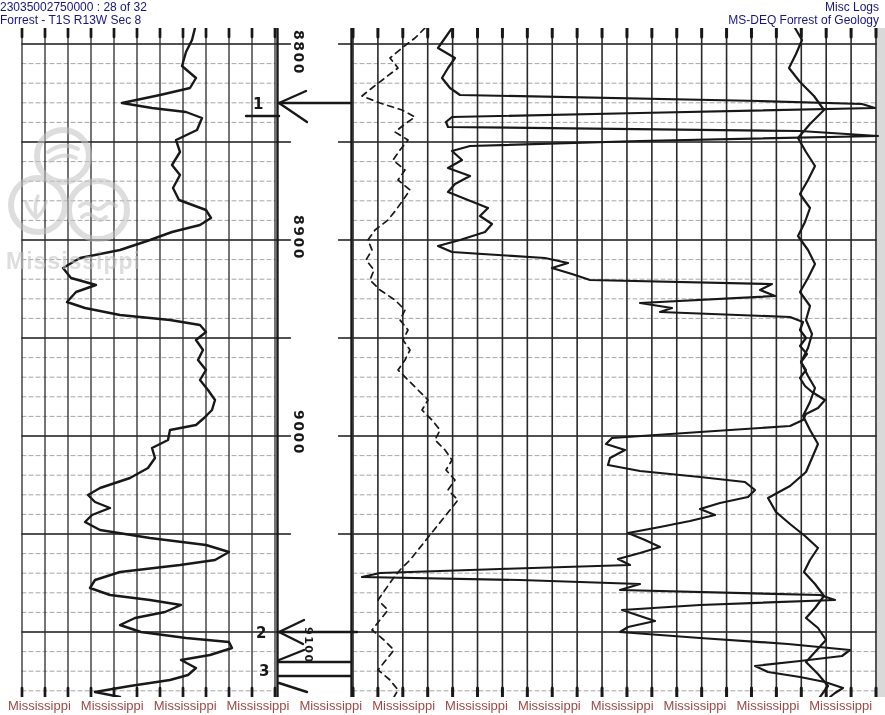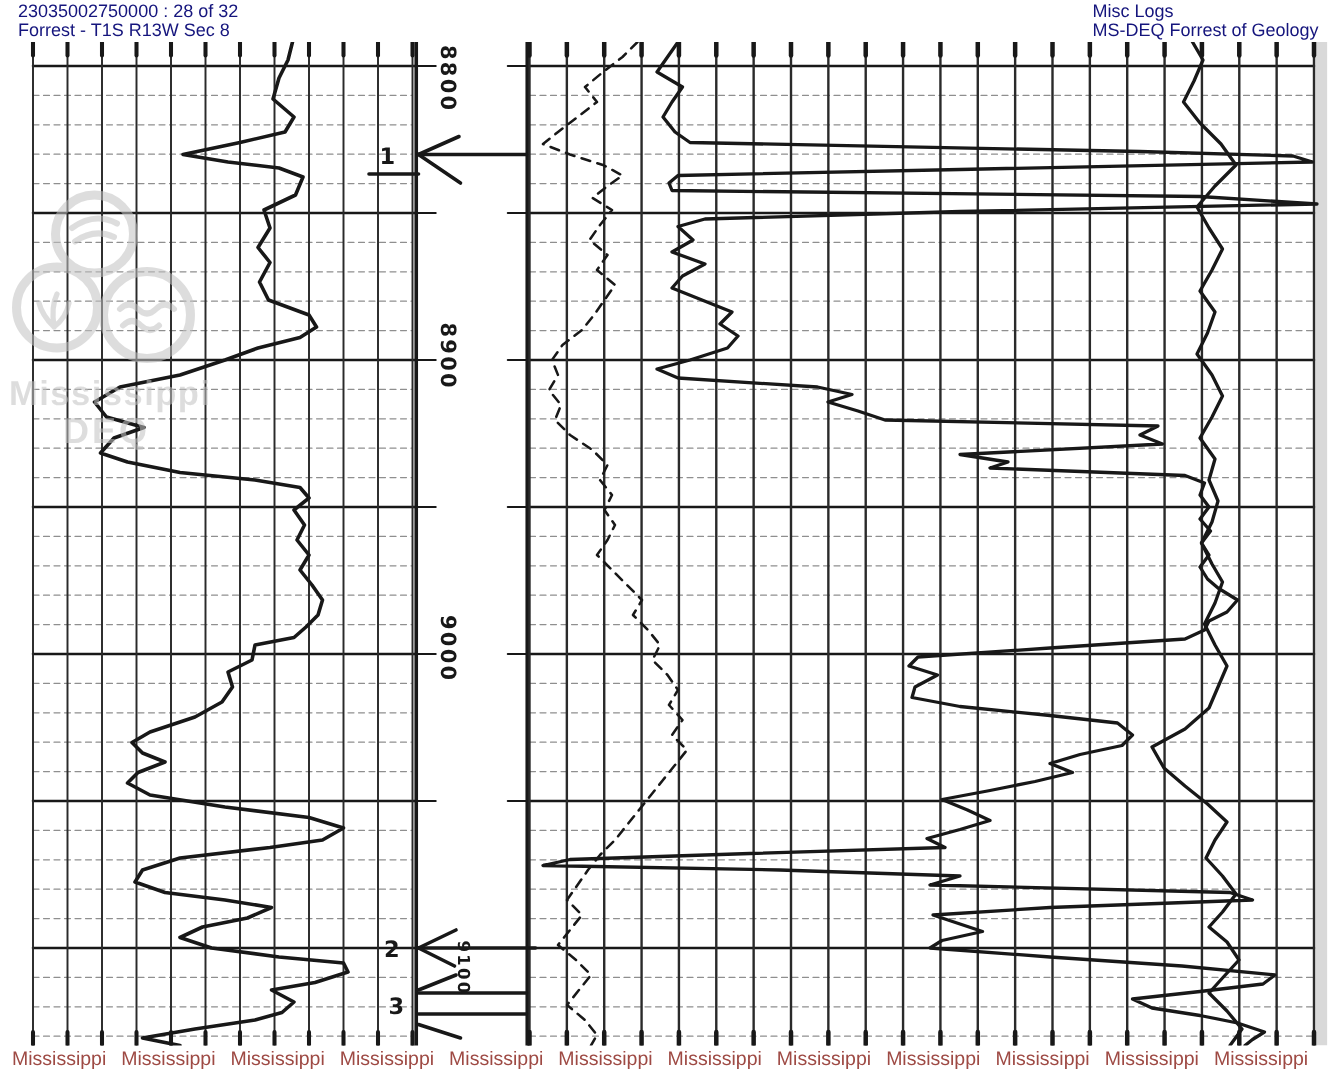--- a/index.html
+++ b/index.html
@@ -1,19 +1,19 @@
 <!DOCTYPE html>
 <html><head>
 <meta charset="utf-8">
 <style>
   html,body{margin:0;padding:0;}
   body{width:885px;height:715px;overflow:hidden;background:#fff;
        font-family:"Liberation Sans", sans-serif;position:relative;}
-  .hdr-left{position:absolute;left:12px;top:1px;font-size:12px;line-height:13px;z-index:5;}
-  .hdr-right{position:absolute;right:6px;top:1px;font-size:12px;line-height:13px;z-index:5;}
+  .hdr-left{position:absolute;left:0;top:1px;font-size:12px;line-height:13px;z-index:5;}
+  .hdr-right{position:absolute;right:6px;top:1px;font-size:12px;line-height:13px;text-align:right;z-index:5;}
   .logwrap{position:absolute;left:0;top:28px;width:885px;height:669px;background:#fff;}
   .logwrap svg.main{position:absolute;left:0;top:0;}
   .wm{position:absolute;left:6px;top:98px;width:160px;opacity:.55;pointer-events:none;z-index:4;}
   .wm1{font-size:23px;font-weight:bold;letter-spacing:1px;margin-top:-4px;}
   .wm2{font-size:24px;font-weight:bold;letter-spacing:2px;margin-left:36px;margin-top:-2px;}
   .footer{position:absolute;left:8px;top:697px;width:877px;height:18px;
           display:flex;gap:10px;white-space:nowrap;overflow:hidden;
           font-size:13px;line-height:18px;z-index:5;}
 </style>
 </head>
@@ -247,21 +247,20 @@
         <circle class="wmc" cx="32" cy="79" r="27" stroke-width="6" stroke="#c3c3c3"></circle>
         <circle class="wmc" cx="92" cy="84" r="29" stroke-width="6" stroke="#c3c3c3"></circle>
         <path class="wmc" d="M42,26 q15,-11 30,-3" stroke-width="4" stroke="#c3c3c3"></path>
         <path class="wmc" d="M44,35 q13,-9 26,-3" stroke-width="4" stroke="#c3c3c3"></path>
         <path class="wmc" d="M30,92 q-2,-14 2,-22 M30,92 q-8,-8 -10,-16 M30,92 q8,-6 10,-16" stroke-width="3.5" stroke="#c3c3c3"></path>
         <path class="wmc" d="M74,80 q6,-6 12,0 t12,0 t12,0" stroke-width="4" stroke="#c3c3c3"></path>
         <path class="wmc" d="M76,91 q6,-6 12,0 t12,0" stroke-width="4" stroke="#c3c3c3"></path>
       </g>
     </svg>
     <div class="wm1">Mississippi</div>
-    <div class="wm2">DEQ</div>
   </div>
 </div>
 
 <div class="footer" id="footer" style="color: rgb(158, 74, 68);">
     <span>Mississippi</span>
     <span>Mississippi</span>
     <span>Mississippi</span>
     <span>Mississippi</span>
     <span>Mississippi</span>
     <span>Mississippi</span>

